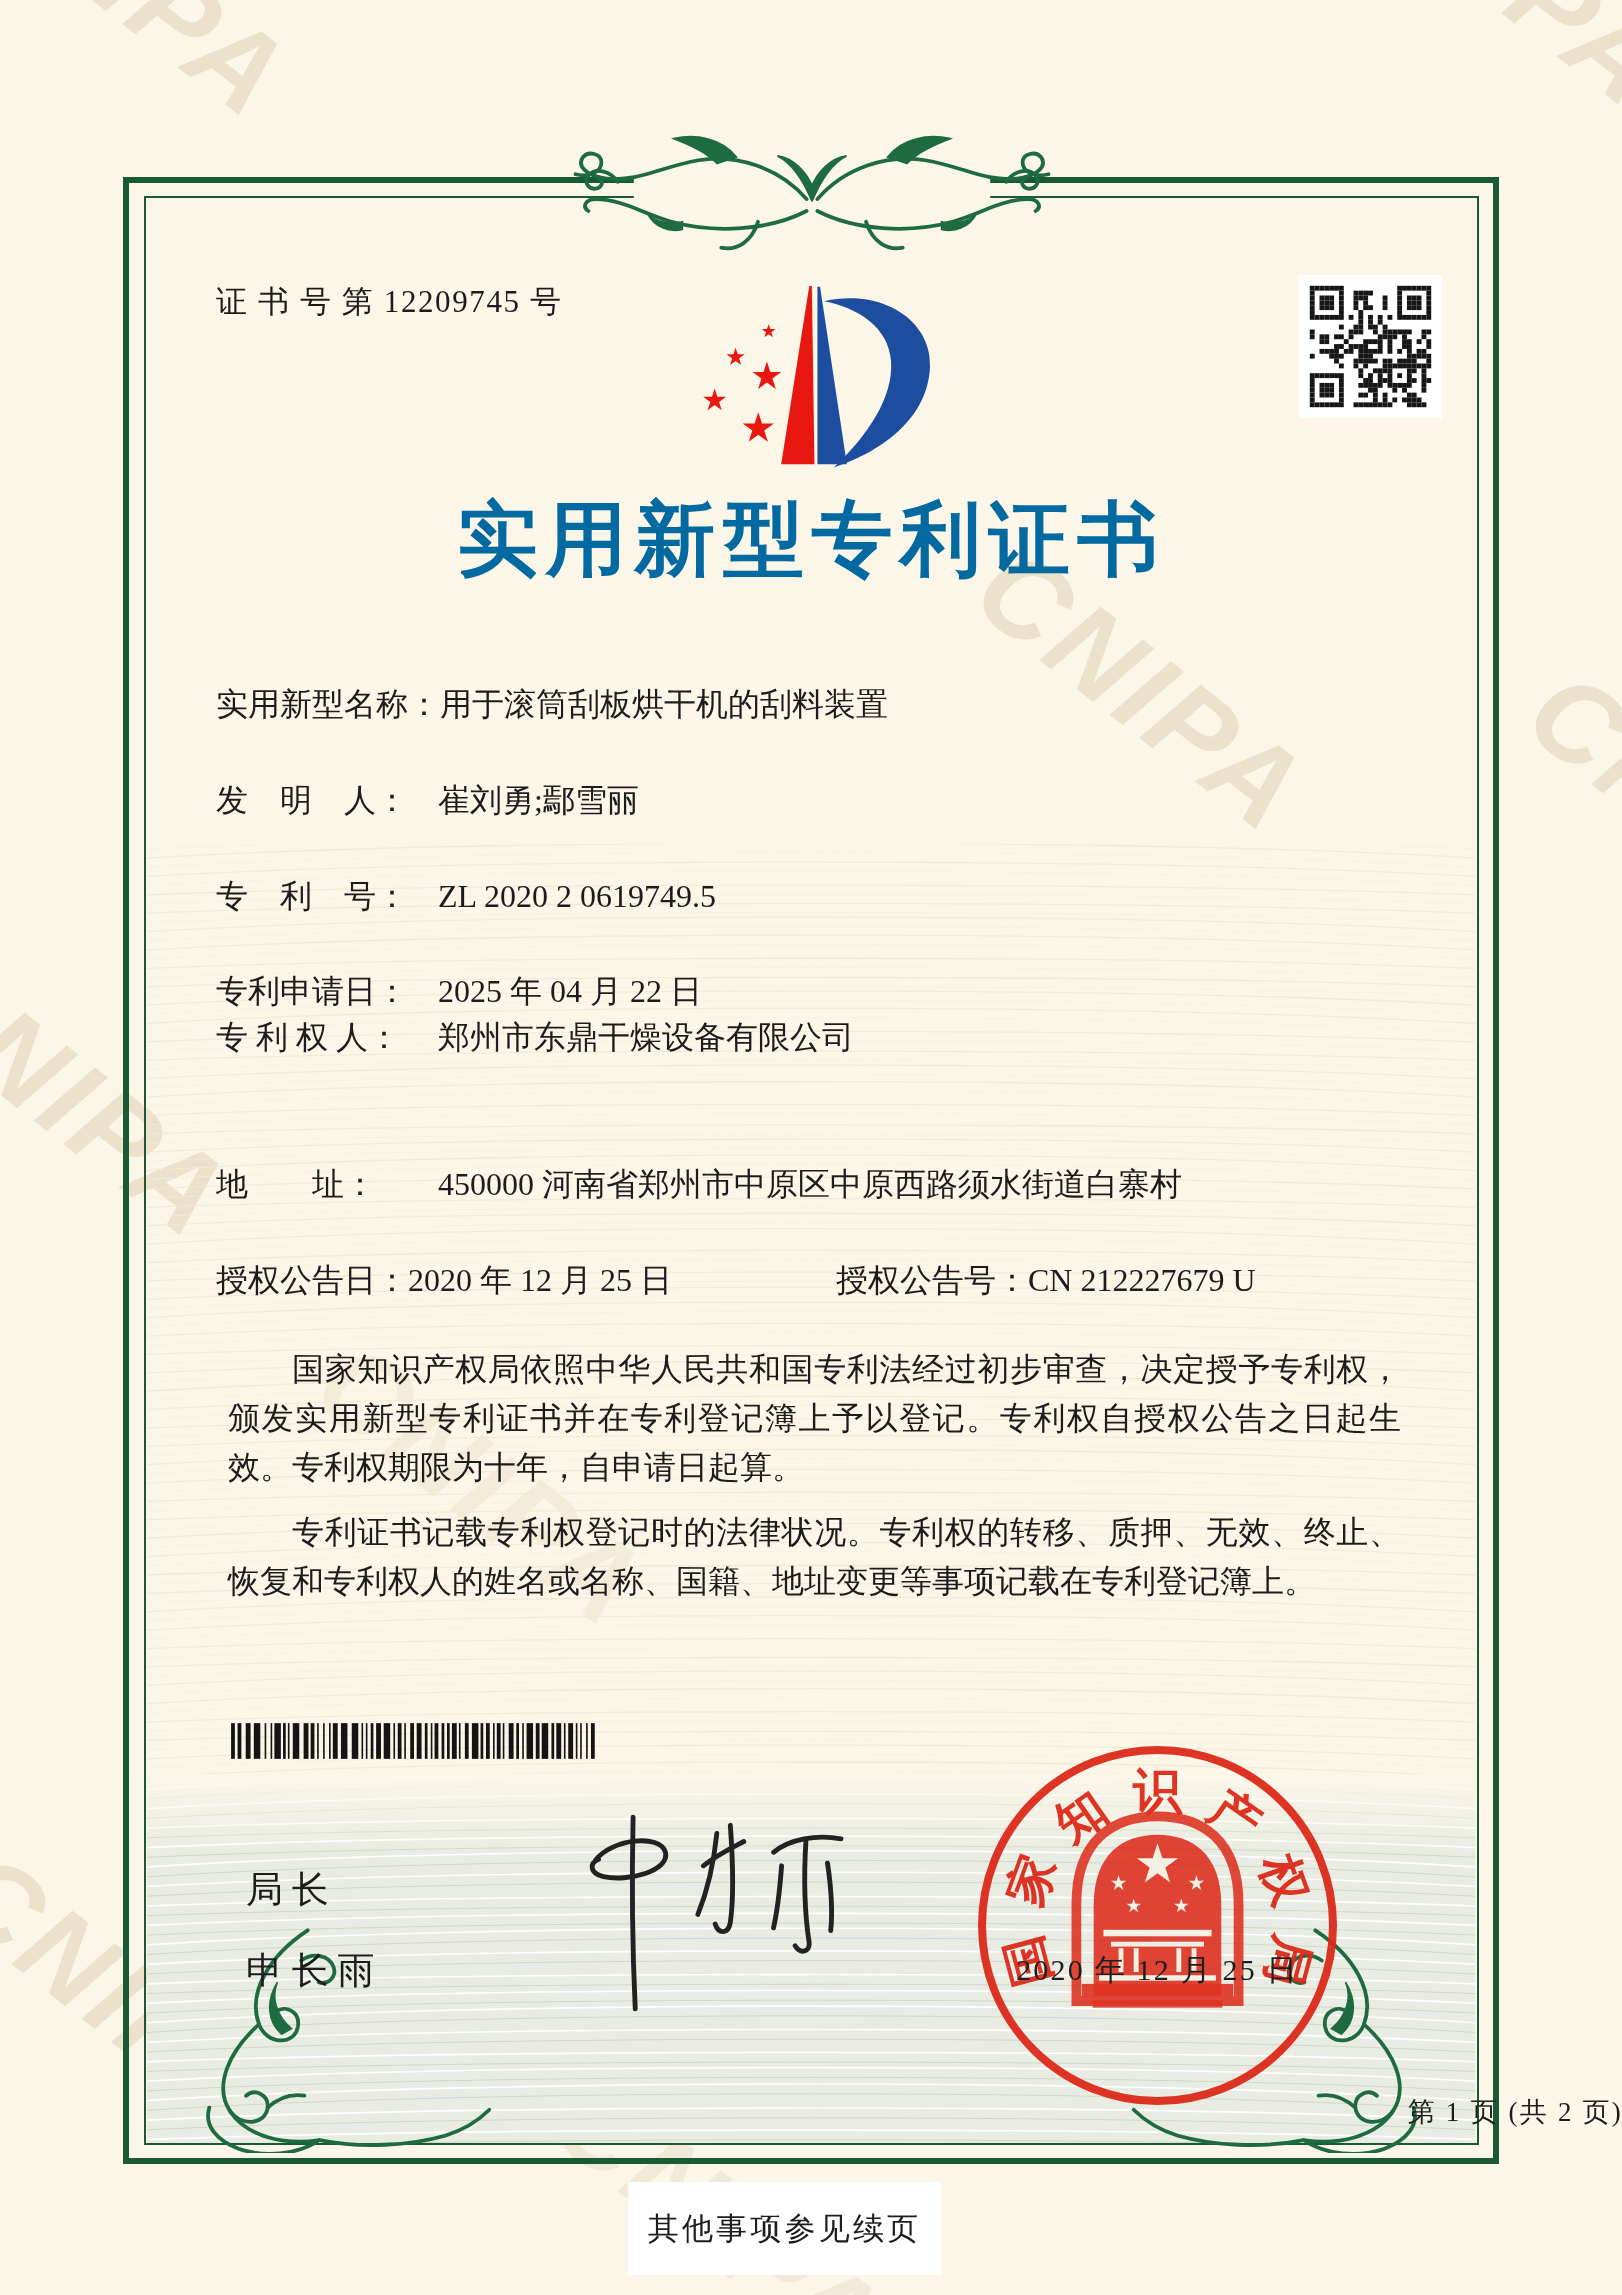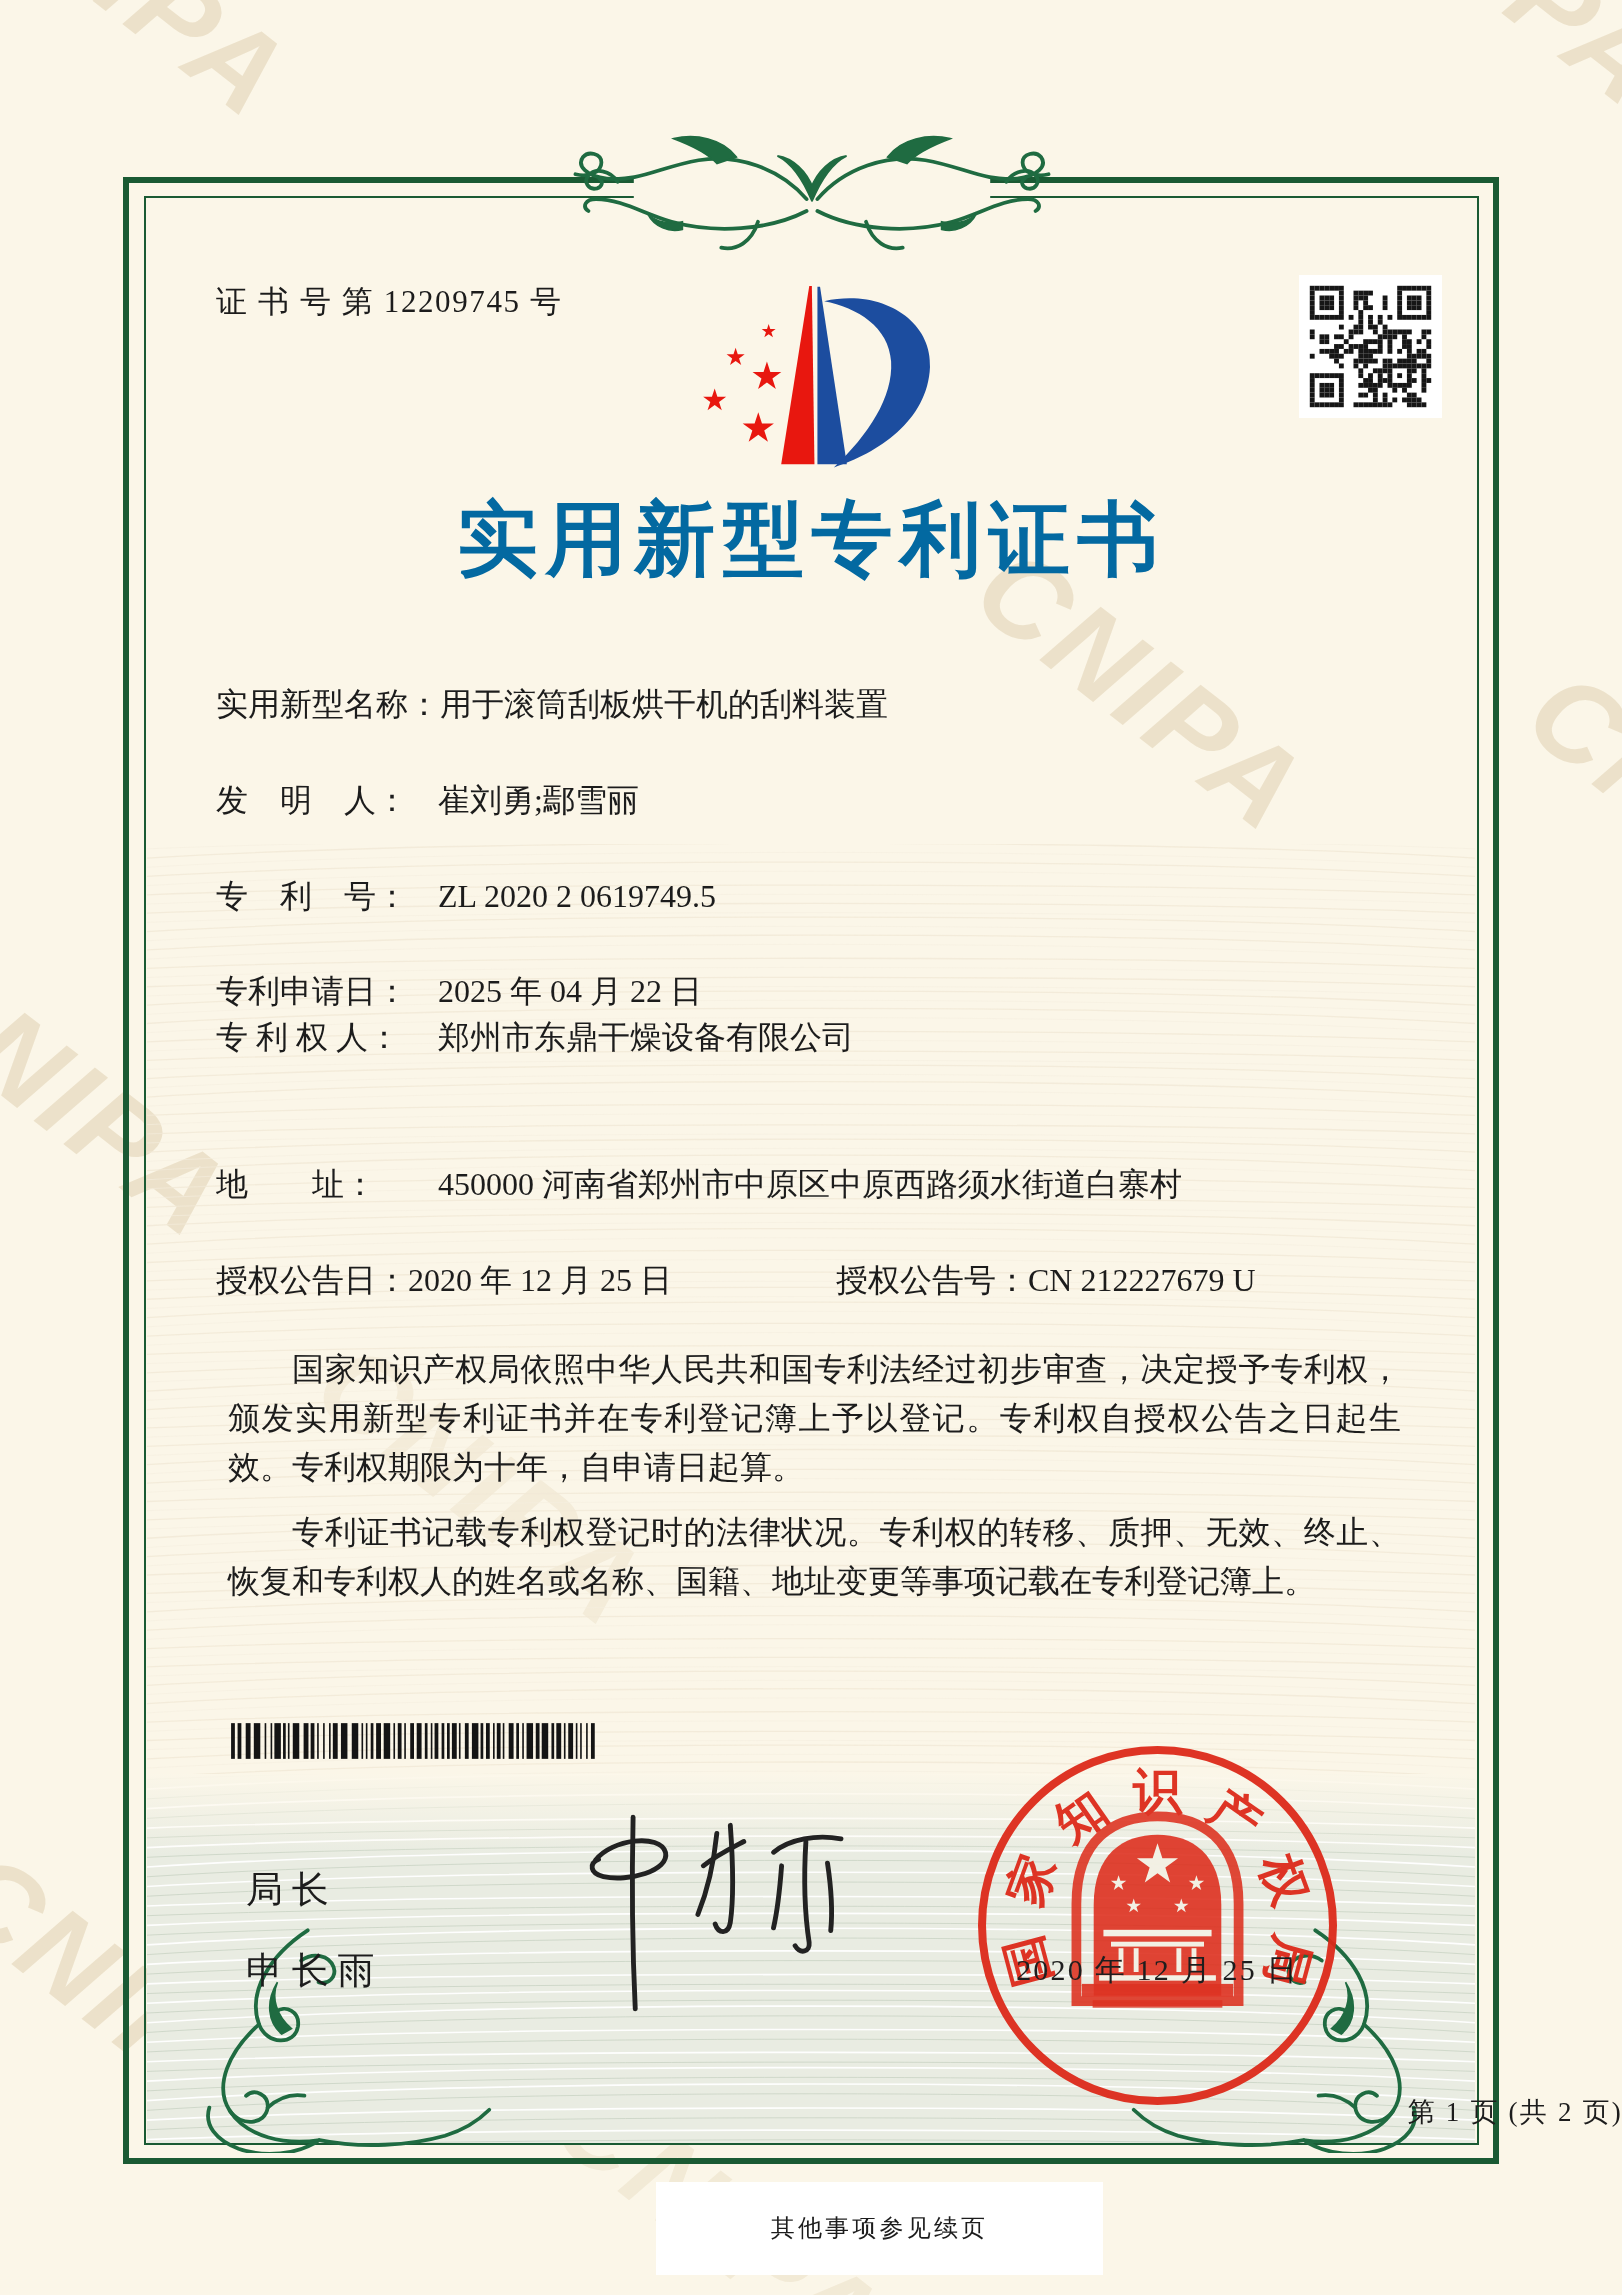--- a/index.html
+++ b/index.html
@@ -26,22 +26,22 @@
   
   .certno{left:216px;top:281px;font-size:31px;letter-spacing:1.6px}
   .title{left:0;top:486px;width:100%;text-align:center;font-size:81px;font-weight:700;letter-spacing:7.6px;color:#0369a1}
   .row{left:216px;font-size:32px;white-space:nowrap}
   .row .lab{display:inline-block;min-width:222px}
   .grant2{left:836px}
   .paras{left:212px;top:1329px;width:1205px;font-size:32px;line-height:49px;text-align:justify}
   .paras p{margin:16px;text-indent:64px}
   .role{left:246px;font-size:37px;letter-spacing:8.7px}
   .pagenote{left:0;top:2094px;width:100%;text-align:right;font-size:27px;letter-spacing:2.2px}
-  .contbox{left:656px;top:2182px;width:447px;height:93px;background:#ffffff;z-index:5;
-    text-align:center;line-height:93px;font-size:24px;letter-spacing:3.2px}
+  .contbox{left:628px;top:2182px;width:313px;height:93px;background:#ffffff;z-index:5;
+    text-align:center;line-height:93px;font-size:31px;letter-spacing:3.2px}
   
   .seal-wrap{left:978px;top:1746px;width:359px;height:359px;z-index:6;opacity:.95}
   .seal-circle{position:absolute;inset:0;border:8px solid #dd2a1a;border-radius:50%;box-sizing:border-box}
   .seal-emblem{position:absolute;inset:0;width:359px;height:359px}
   .seal-char{
     position:absolute;left:50%;top:50%;font-size:49px;font-weight:700;color:#dd2a1a;
     transform:translate(-50%,-50%) rotate(var(--a)) translateY(-134px);
   }
   .seal-date{position:absolute;left:-52px;right:-52px;top:204px;text-align:center;
     font-size:30px;color:#141414;letter-spacing:2.2px;z-index:7}

